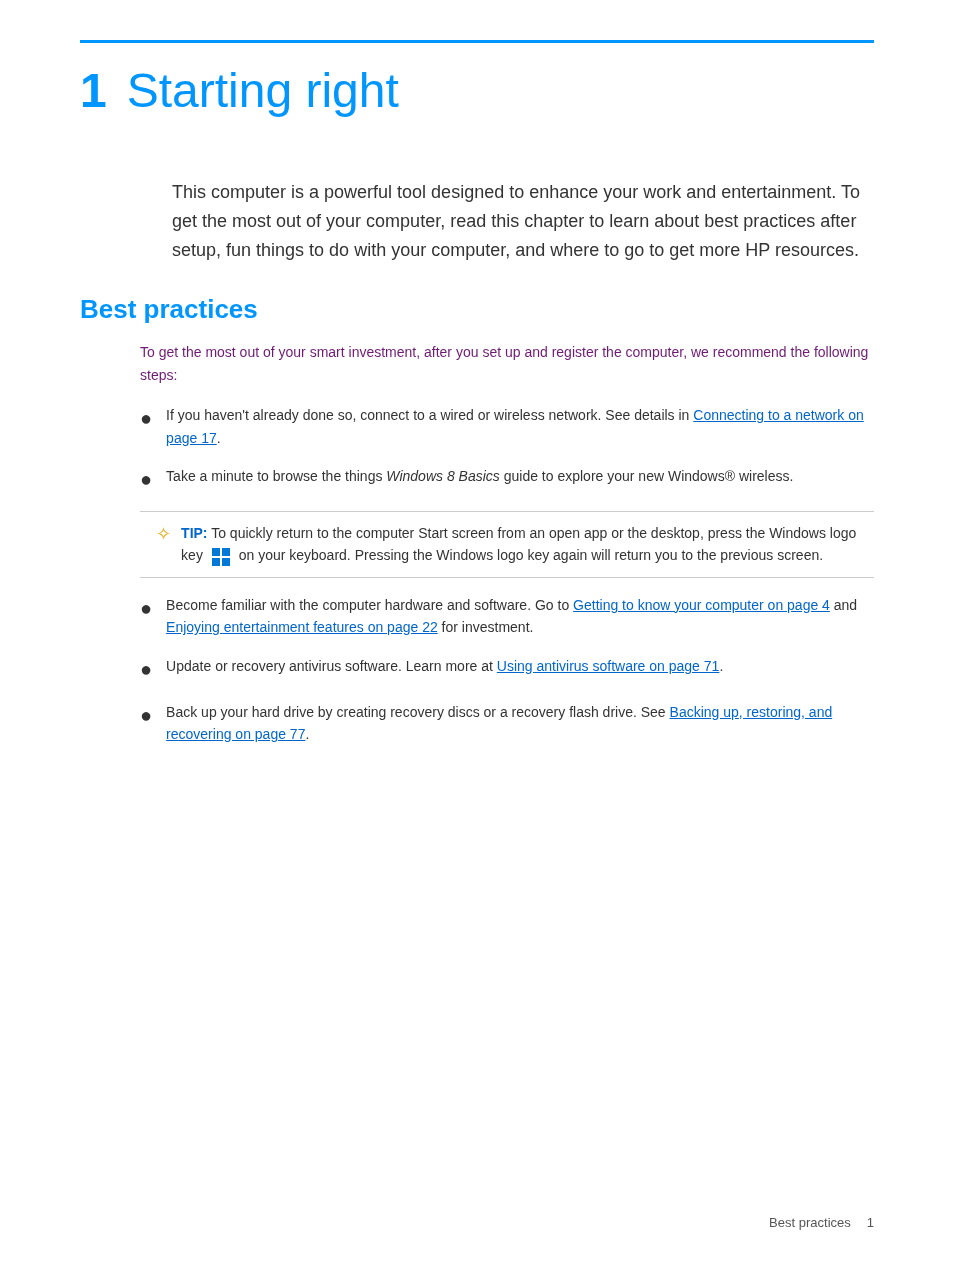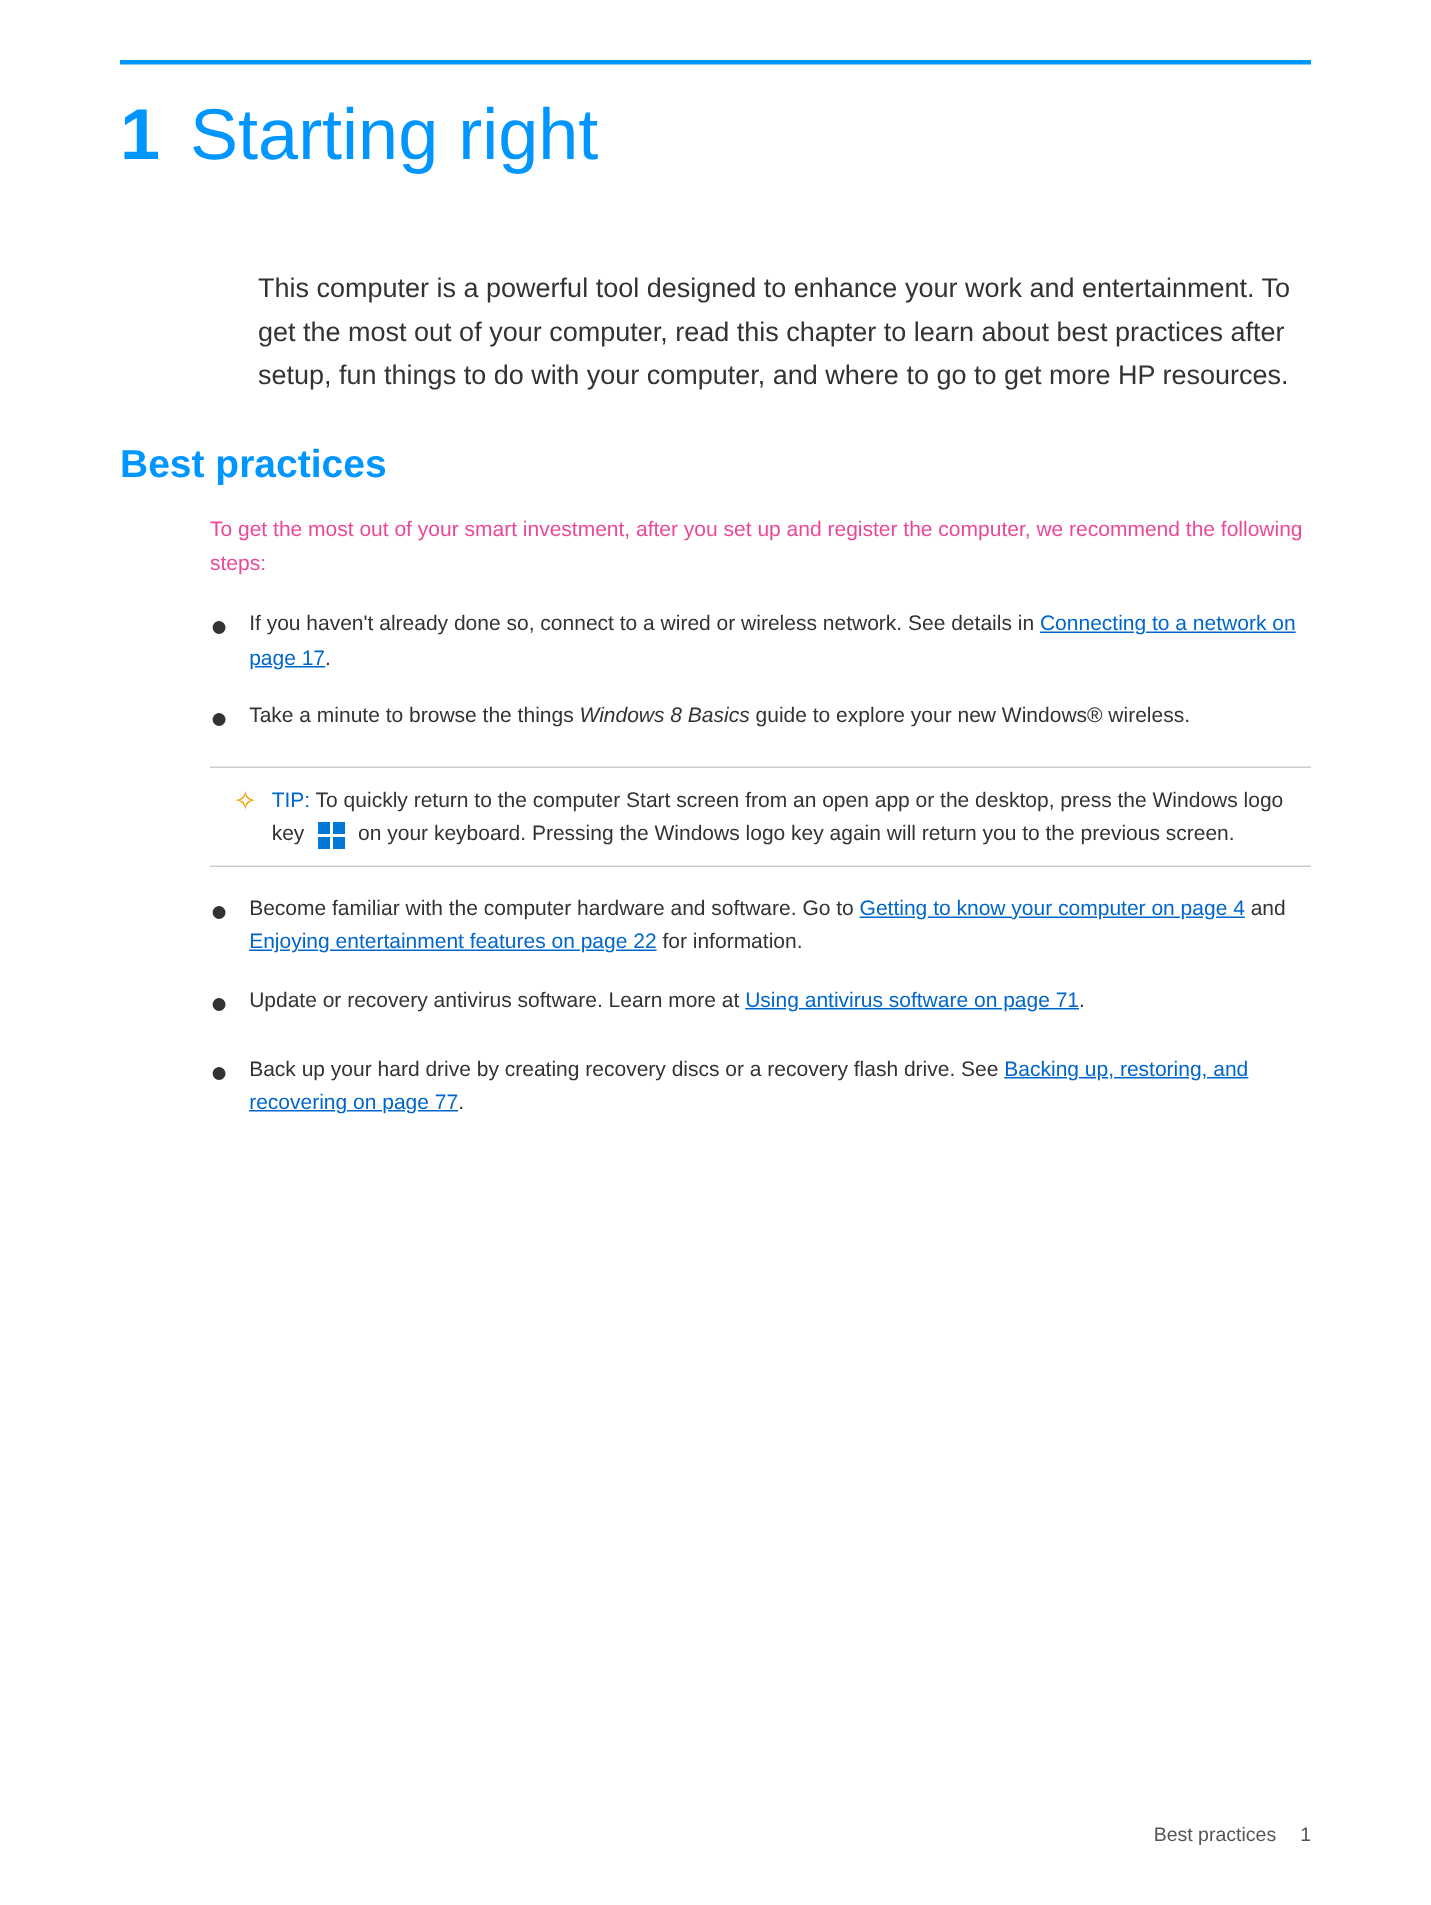--- a/index.html
+++ b/index.html
@@ -64,21 +64,21 @@
       font-weight: bold;
       color: #0096ff;
       margin-bottom: 16px;
       margin-top: 10px;
     }
 
     .section-intro {
       margin-left: 60px;
       margin-bottom: 18px;
       line-height: 1.6;
-      color: #ec4899;
+      color: #701a75;
       font-size: 14px;
     }
 
     .bullet-list {
       margin-left: 60px;
       list-style: none;
       padding: 0;
     }
 
     .bullet-list li {
@@ -125,21 +125,21 @@
       margin-top: 1px;
     }
 
     .tip-content {
       flex: 1;
       font-size: 14px;
       line-height: 1.6;
     }
 
     .tip-label {
-      font-weight: normal;
+      font-weight: bold;
       color: #0066cc;
     }
 
     .windows-key-icon {
       display: inline-block;
       width: 20px;
       height: 20px;
       vertical-align: middle;
       margin: 0 4px;
     }
@@ -217,21 +217,21 @@
         </svg>
       </span>
       <span> on your keyboard. Pressing the Windows logo key again will return you to the previous screen.</span>
     </div>
   </div>
 
   <ul class="bullet-list">
     <li>
       <span class="bullet-dot">●</span>
       <span class="bullet-text">
-        <span>Become familiar with the computer hardware and software. Go to </span><a class="link" href="#">Getting to know your computer on page 4</a><span> and </span><a class="link" href="#">Enjoying entertainment features on page 22</a><span> for information.</span>
+        <span>Become familiar with the computer hardware and software. Go to </span><a class="link" href="#">Getting to know your computer on page 4</a><span> and </span><a class="link" href="#">Enjoying entertainment features on page 22</a><span> for investment.</span>
       </span>
     </li>
     <li>
       <span class="bullet-dot">●</span>
       <span class="bullet-text">
         <span>Update or recovery antivirus software. Learn more at </span><a class="link" href="#">Using antivirus software on page 71</a><span>.</span>
       </span>
     </li>
     <li>
       <span class="bullet-dot">●</span>

